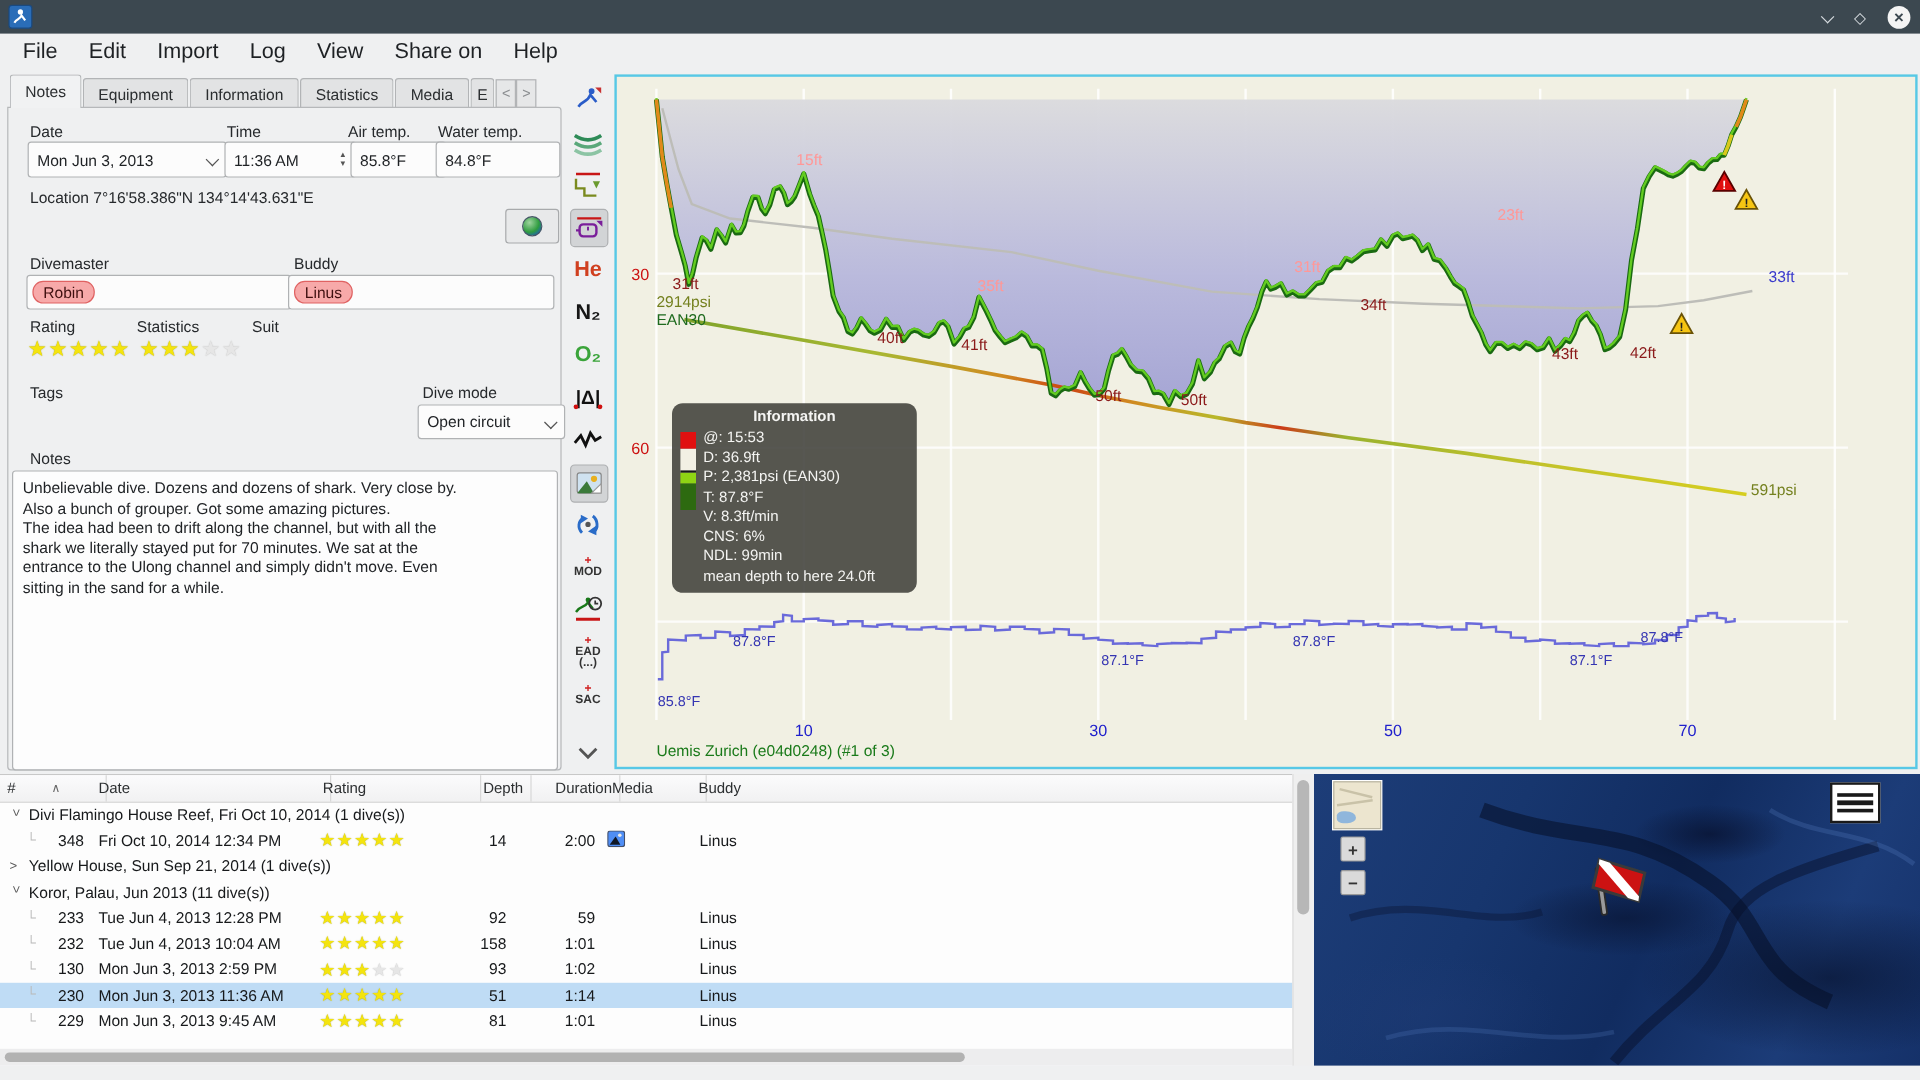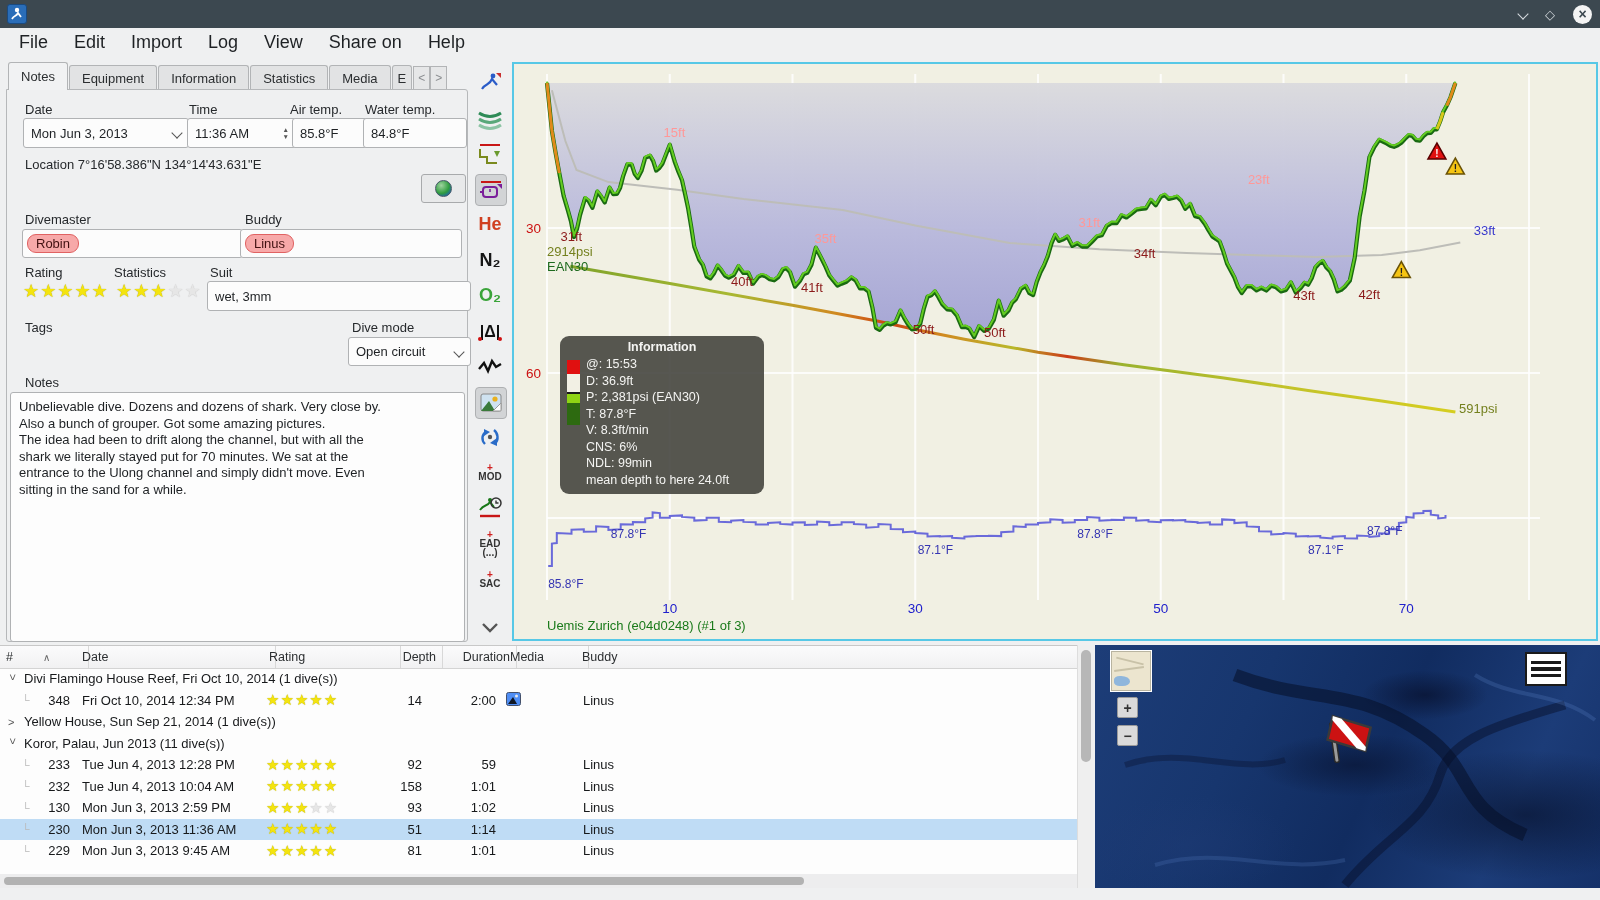--- a/index.html
+++ b/index.html
@@ -177,23 +177,20 @@
     <span class="flabel" style="left:238px;top:122px">Buddy</span>
     <div class="inp" style="left:233px;top:139px;width:212px;height:27px;padding:0 4px">
       <span class="pill">Linus</span>
     </div>
 
     <span class="flabel" style="left:18px;top:175px">Rating</span>
     <div class="abs" style="left:16px;top:190px"><span class="star">★</span><span class="star">★</span><span class="star">★</span><span class="star">★</span><span class="star">★</span></div>
     <span class="flabel" style="left:107px;top:175px">Statistics</span>
     <div class="abs" style="left:109px;top:190px"><span class="star">★</span><span class="star">★</span><span class="star">★</span><span class="star off">★</span><span class="star off">★</span></div>
     <span class="flabel" style="left:203px;top:175px">Suit</span>
-    <div class="inp" style="left:200px;top:191px;width:248px;height:28px">
-      <span>wet, 3mm</span>
-    </div>
 
     <span class="flabel" style="left:18px;top:230px">Tags</span>
     <span class="flabel" style="left:345px;top:230px">Dive mode</span>
     <div class="inp" style="left:341px;top:247px;width:107px;height:27px">
       <span>Open circuit</span>
         <span class="combochev"></span>
     </div>
 
     <span class="flabel" style="left:18px;top:285px">Notes</span>
     <div id="notesarea" style="left:3px;top:302px;width:437px;height:236px">Unbelievable dive. Dozens and dozens of shark. Very close by.

